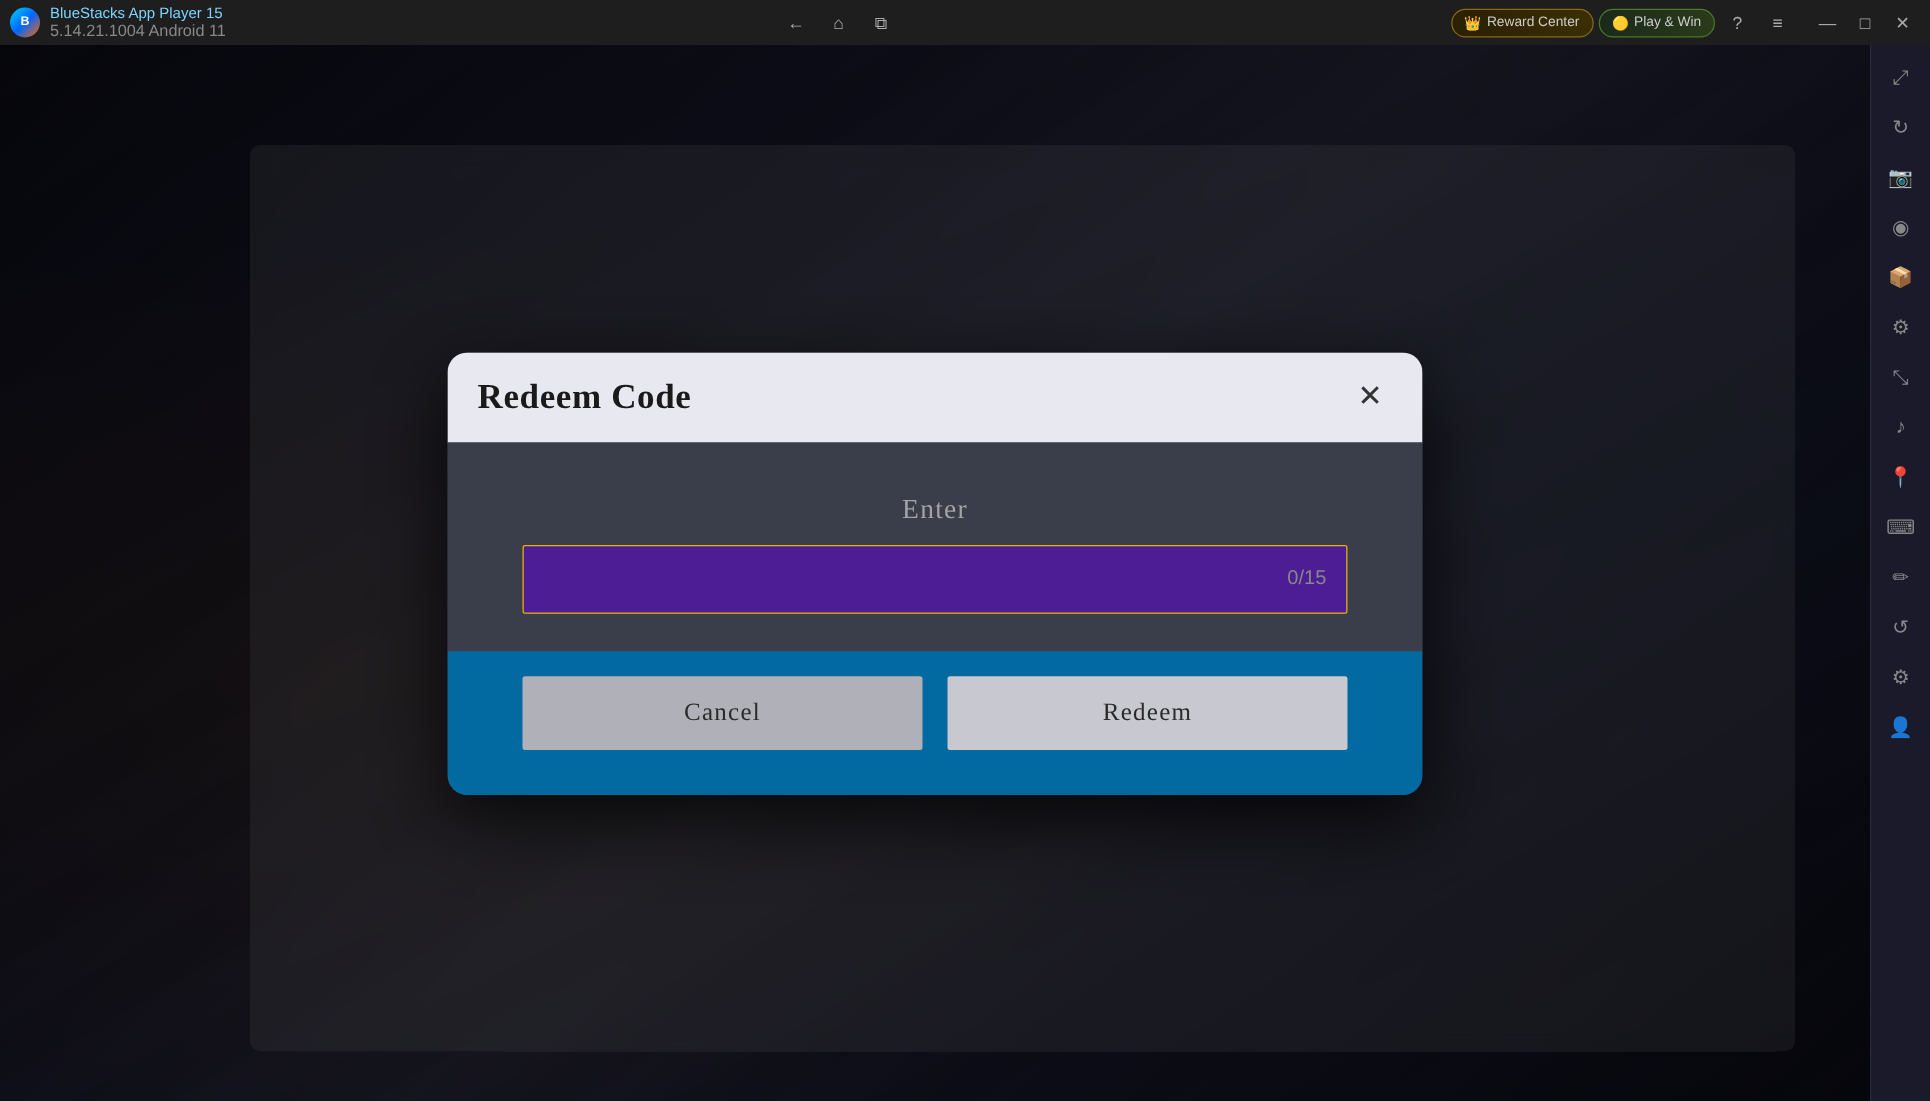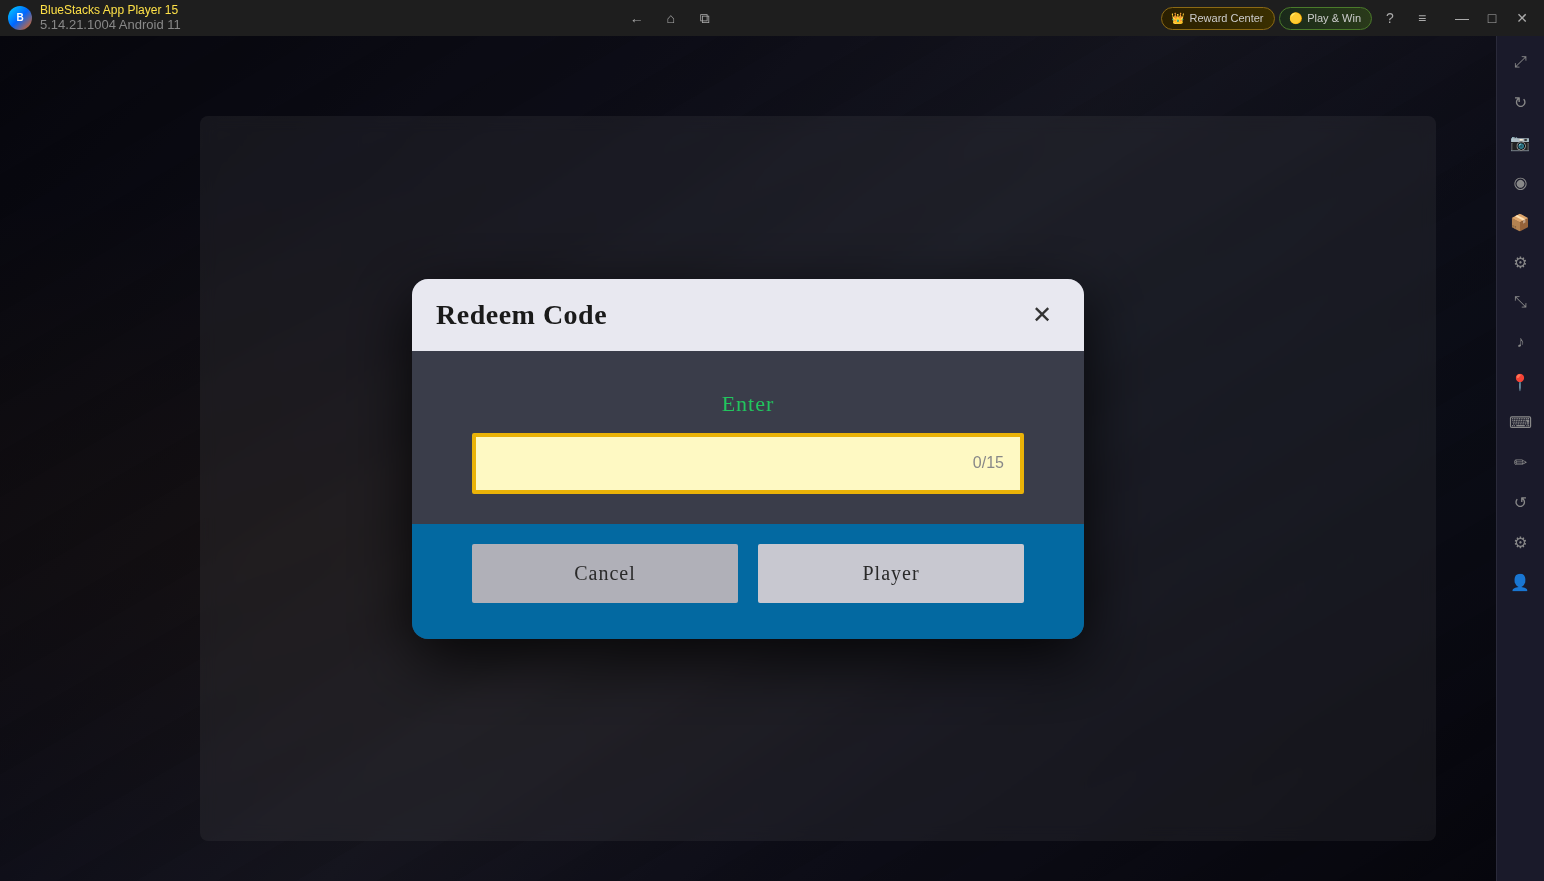--- a/index.html
+++ b/index.html
@@ -72,21 +72,21 @@
       background: linear-gradient(135deg, #00d4ff, #0066ff, #ff6600);
       display: flex;
       align-items: center;
       justify-content: center;
       font-size: 10px;
       font-weight: bold;
       color: white;
     }
 
     .titlebar-app-name {
-      color: #fde047;
+      color: #7dd3fc;
       font-size: 12px;
     }
 
     .titlebar-version {
       color: #888888;
       font-size: 13px;
     }
 
     .titlebar-center {
       display: flex;
@@ -222,21 +222,21 @@
       inset: 0;
       background: rgba(0,0,0,0.5);
     }
 
     
     .dialog {
       position: absolute;
       top: 50%;
       left: 50%;
       transform: translate(-50%, -50%);
-      width: 672px;
+      width: 780px;
       background: #3a3d4a;
       border-radius: 16px;
       overflow: hidden;
       box-shadow: 0 20px 60px rgba(0,0,0,0.8);
     }
 
     .dialog-header {
       background: #e8e8f0;
       padding: 18px 24px;
       display: flex;
@@ -268,31 +268,31 @@
     .dialog-body {
       background: #3a3d4a;
       padding: 40px 60px 30px;
       display: flex;
       flex-direction: column;
       align-items: center;
       gap: 16px;
     }
 
     .enter-label {
-      color: #22c55e;
+      color: #a3a3a3;
       font-size: 22px;
       font-family: Georgia, serif;
       letter-spacing: 1px;
     }
 
     .code-input-container {
       width: 100%;
-      border: 4px solid #eab308;
+      border: 1px solid #eab308;
       border-radius: 2px;
-      background: #fef9c3;
+      background: #4c1d95;
       position: relative;
     }
 
     .code-input {
       width: 100%;
       padding: 16px 60px 16px 16px;
       background: transparent;
       border: none;
       outline: none;
       color: #cccccc;
@@ -394,21 +394,21 @@
     <div class="dialog-body">
       <div class="enter-label">Enter</div>
       <div class="code-input-container">
         <input class="code-input" type="text" maxlength="15" style="">
         <span class="code-counter">0/15</span>
       </div>
     </div>
 
     <div class="dialog-footer">
       <button class="dialog-btn cancel-btn">Cancel</button>
-      <button class="dialog-btn confirm-btn">Player</button>
+      <button class="dialog-btn confirm-btn">Redeem</button>
     </div>
   </div>
 </div>
 
 <div class="right-sidebar">
   <div class="sidebar-icon">⤢</div>
   <div class="sidebar-icon">↻</div>
   <div class="sidebar-icon">📷</div>
   <div class="sidebar-icon">◉</div>
   <div class="sidebar-icon">📦</div>

